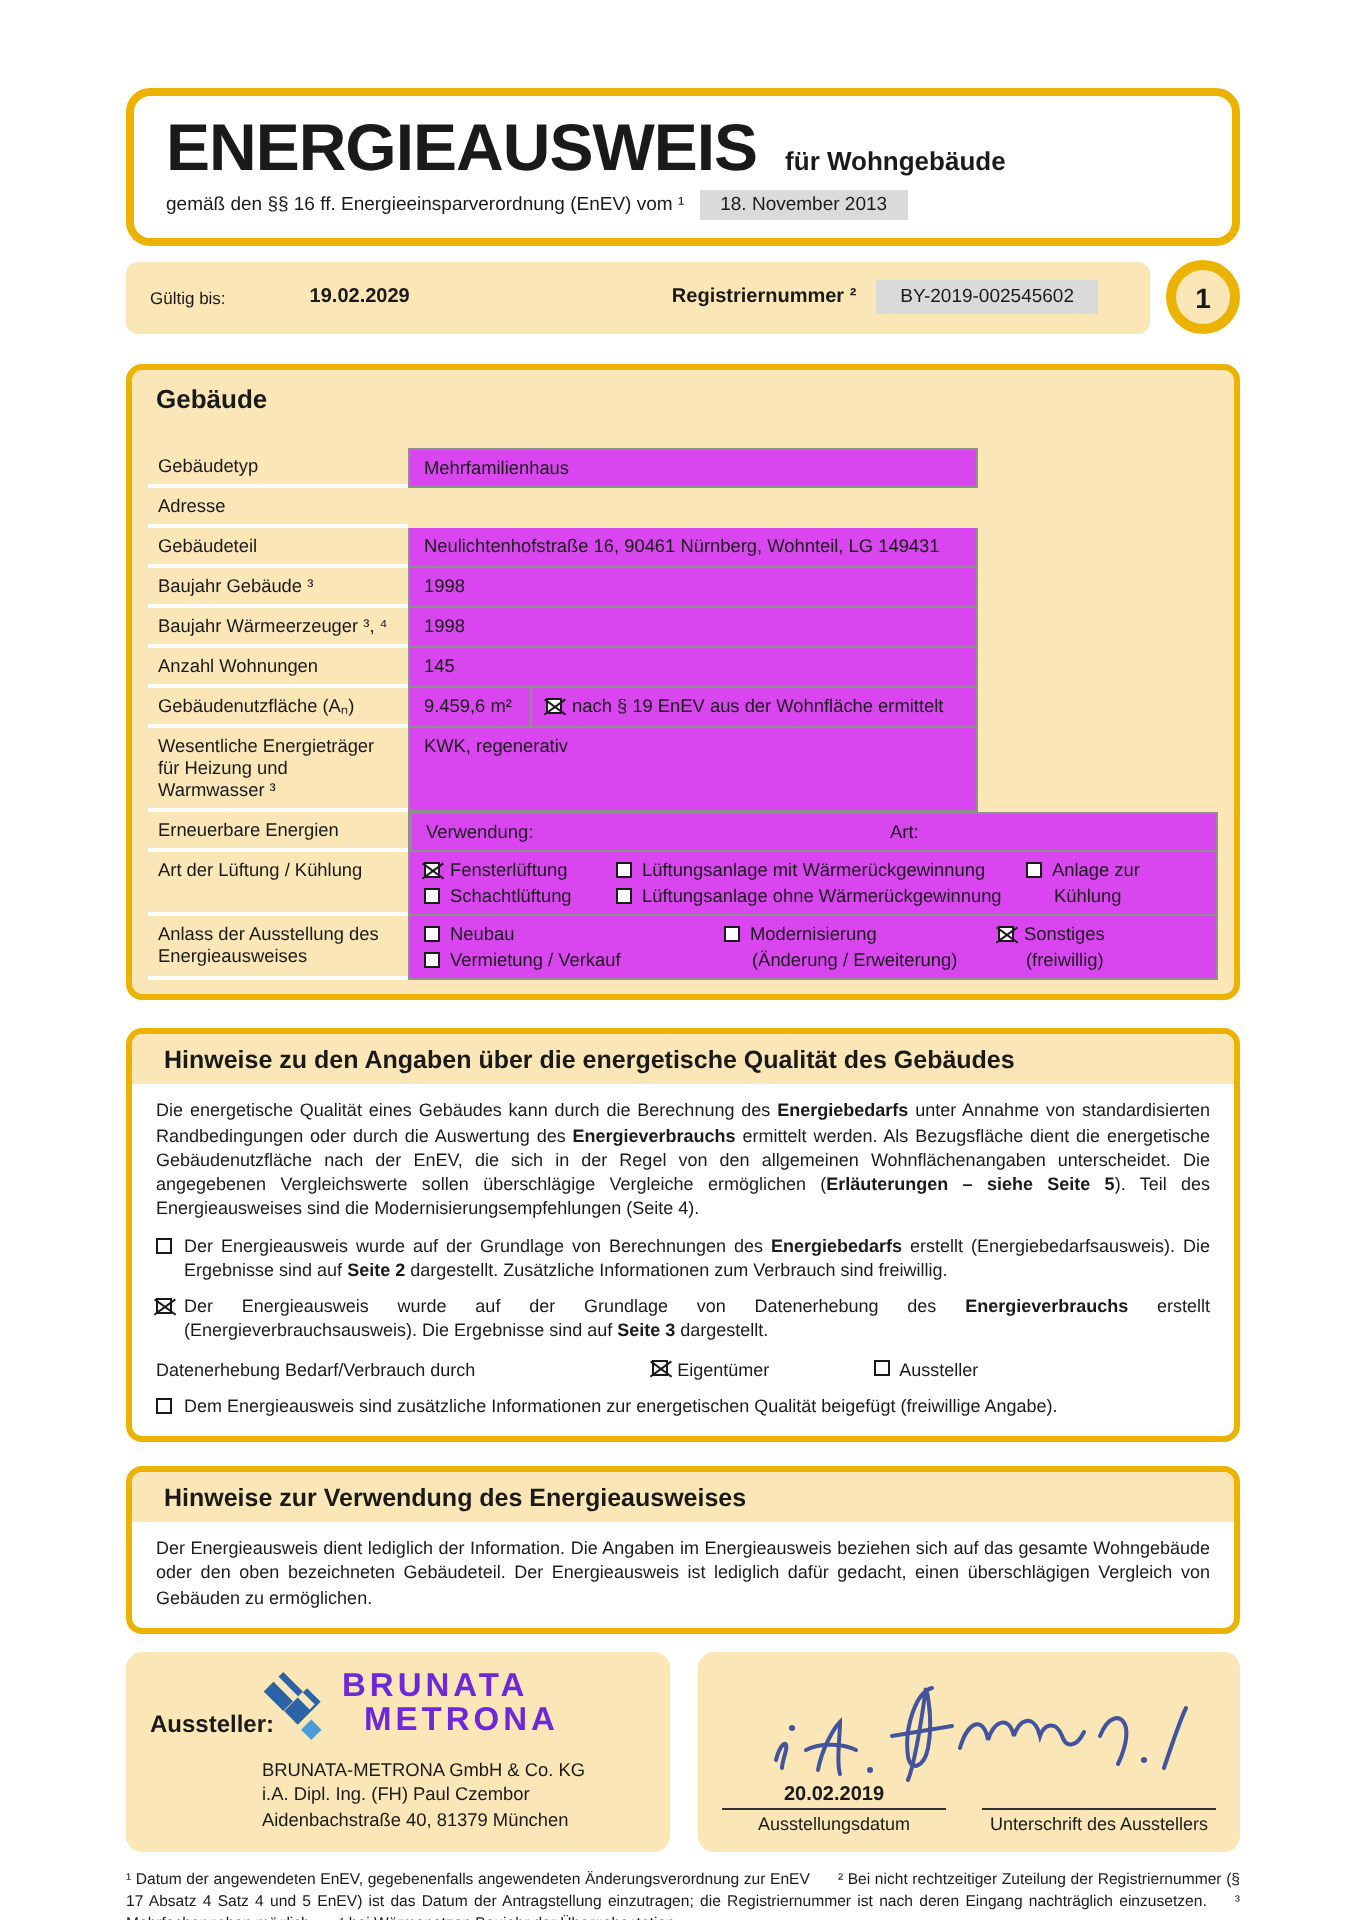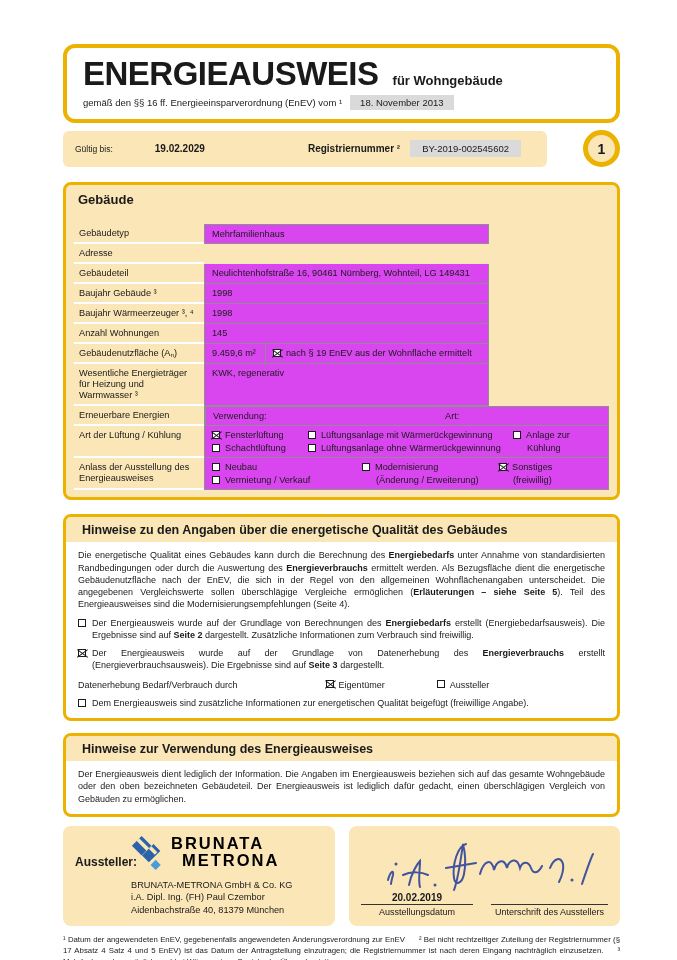--- a/index.html
+++ b/index.html
@@ -9,21 +9,21 @@
 
   
   .hdr-box { border:4px solid #ECB200; border-radius:12px; background:#fff; padding:7px 16px 9px; }
   .hdr-title-row { display:flex; align-items:baseline; }
   .hdr-title { font-size:33px; font-weight:bold; letter-spacing:-0.5px; }
   .hdr-sub { font-size:13px; font-weight:bold; margin-left:14px; }
   .hdr-law { display:flex; align-items:center; font-size:9.5px; margin-top:2px; }
   .gray-box { background:#DADADA; padding:2px 10px; margin-left:8px; font-size:9.5px; }
 
   
-  .strip-row { display:flex; align-items:center; margin-top:7px;gap:28px; }
+  .strip-row { display:flex; align-items:center; margin-top:7px; }
   .strip { flex:1; background:#FAE6B6; border-radius:6px; height:36px; display:flex; align-items:center; padding:0 12px; }
   .valid-lbl { font-size:8.5px; }
   .valid-date { font-size:10px; font-weight:bold; margin-left:42px; }
   .reg-lbl { font-size:10px; font-weight:bold; margin-left:auto; }
   .reg-box { background:#DADADA; padding:3px 12px; font-size:9.5px; margin-left:10px; margin-right:14px; }
   .page-circle { width:37px; height:37px; margin-left:8px; border-radius:50%; border:5px solid #ECB200;
     background:#FAE6B6; display:flex; align-items:center; justify-content:center;
     font-weight:bold; font-size:14px; flex:0 0 auto; }
 
   
@@ -59,21 +59,21 @@
   .dline { display:flex; align-items:center; margin-top:7px; text-align:left; }
   .dline .grp { display:flex; align-items:flex-start; }
 
   
   .issuer-row { display:flex; gap:14px; margin-top:9px; }
   .ibox { background:#FAE6B6; border-radius:8px; padding:9px 12px; }
   .ibox.left { width:272px; flex:0 0 auto; display:flex; }
   .ibox.right { flex:1; display:flex; flex-direction:column; justify-content:flex-end; position:relative; }
   .iss-lbl { font-size:12px; margin-top:20px; width:56px; flex:0 0 auto;font-weight:bold; }
   .logo-wrap { display:flex; }
-  .logo-text { margin-left:6px; color:#000000; font-weight:bold; font-size:16.5px; letter-spacing:2px; line-height:1.05; }
+  .logo-text { margin-left:6px; color:#6d28d9; font-weight:bold; font-size:16.5px; letter-spacing:2px; line-height:1.05; }
   .logo-text .l2 { margin-left:11px; }
   .addr { font-size:9.2px; line-height:1.38; margin-top:8px; }
   .sig-svg { position:absolute; right:14px; top:4px; }
   .sig-bottom { display:flex; align-items:flex-end; gap:18px; }
   .sig-col { text-align:center; font-size:9px; }
   .sig-col .line { border-bottom:1px solid #333; padding:0 6px 1px; }
   .sig-col.date { width:112px; flex:0 0 auto; }
   .sig-col.sig { flex:1; }
   .sig-col .line.empty { height:14px; }
   .sig-col .cap { padding-top:2px; }

